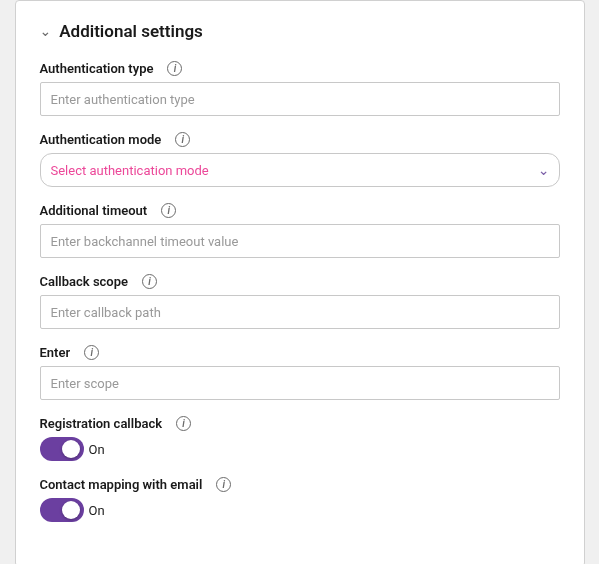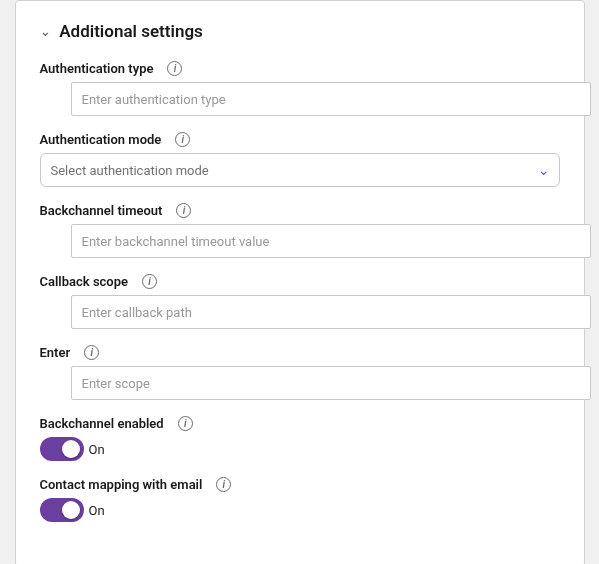--- a/index.html
+++ b/index.html
@@ -76,40 +76,39 @@
     .text-input {
       width: 100%;
       height: 34px;
       border: 1px solid #c8c8c8;
       border-radius: 2px;
       padding: 0 10px;
       font-size: 13px;
       color: #666;
       outline: none;
       background: #fff;
-      margin-left: 31px;
     }
 
     .text-input::placeholder {
       color: #999;
     }
 
     .select-wrapper {
       position: relative;
       width: 100%;
     }
 
     .select-input {
       width: 100%;
       height: 34px;
       border: 1px solid #c8c8c8;
-      border-radius: 6px;
+      border-radius: 12px;
       padding: 0 32px 0 10px;
       font-size: 13px;
-      color: #737373;
+      color: #ec4899;
       outline: none;
       background: #fff;
       appearance: none;
       cursor: pointer;
     }
 
     .select-chevron {
       position: absolute;
       right: 10px;
       top: 50%;
@@ -194,21 +193,21 @@
     <div class="select-wrapper">
       <select class="select-input">
         <option value="" disabled="" selected="">Select authentication mode</option>
       </select>
       <span class="select-chevron">⌄</span>
     </div>
   </div>
 
   <div class="field-group">
     <div class="field-label">
-      <span>Backchannel timeout</span>
+      <span>Additional timeout</span>
       <span class="info-icon">i</span>
     </div>
     <input type="text" class="text-input" placeholder="Enter backchannel timeout value" style="">
   </div>
 
   <div class="field-group">
     <div class="field-label">
       <span>Callback scope</span>
       <span class="info-icon">i</span>
     </div>
@@ -218,21 +217,21 @@
   <div class="field-group">
     <div class="field-label">
       <span>Enter</span>
       <span class="info-icon">i</span>
     </div>
     <input type="text" class="text-input" placeholder="Enter scope" style="">
   </div>
 
   <div class="field-group">
     <div class="field-label">
-      <span>Backchannel enabled</span>
+      <span>Registration callback</span>
       <span class="info-icon">i</span>
     </div>
     <div class="toggle-row">
       <label class="toggle-switch">
         <input type="checkbox" checked="" style="">
         <div class="toggle-track">
           <div class="toggle-thumb"></div>
         </div>
       </label>
       <span class="toggle-label">On</span>

